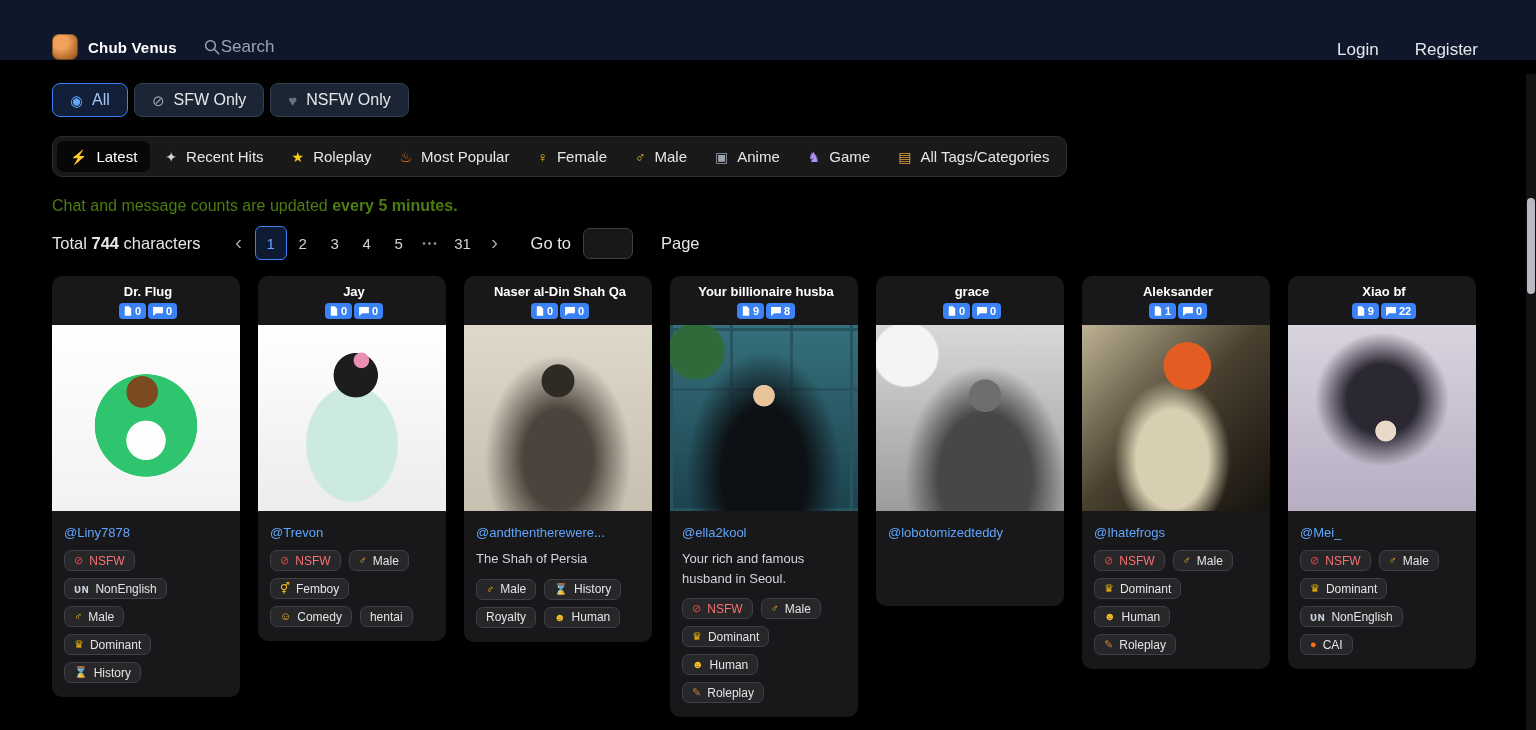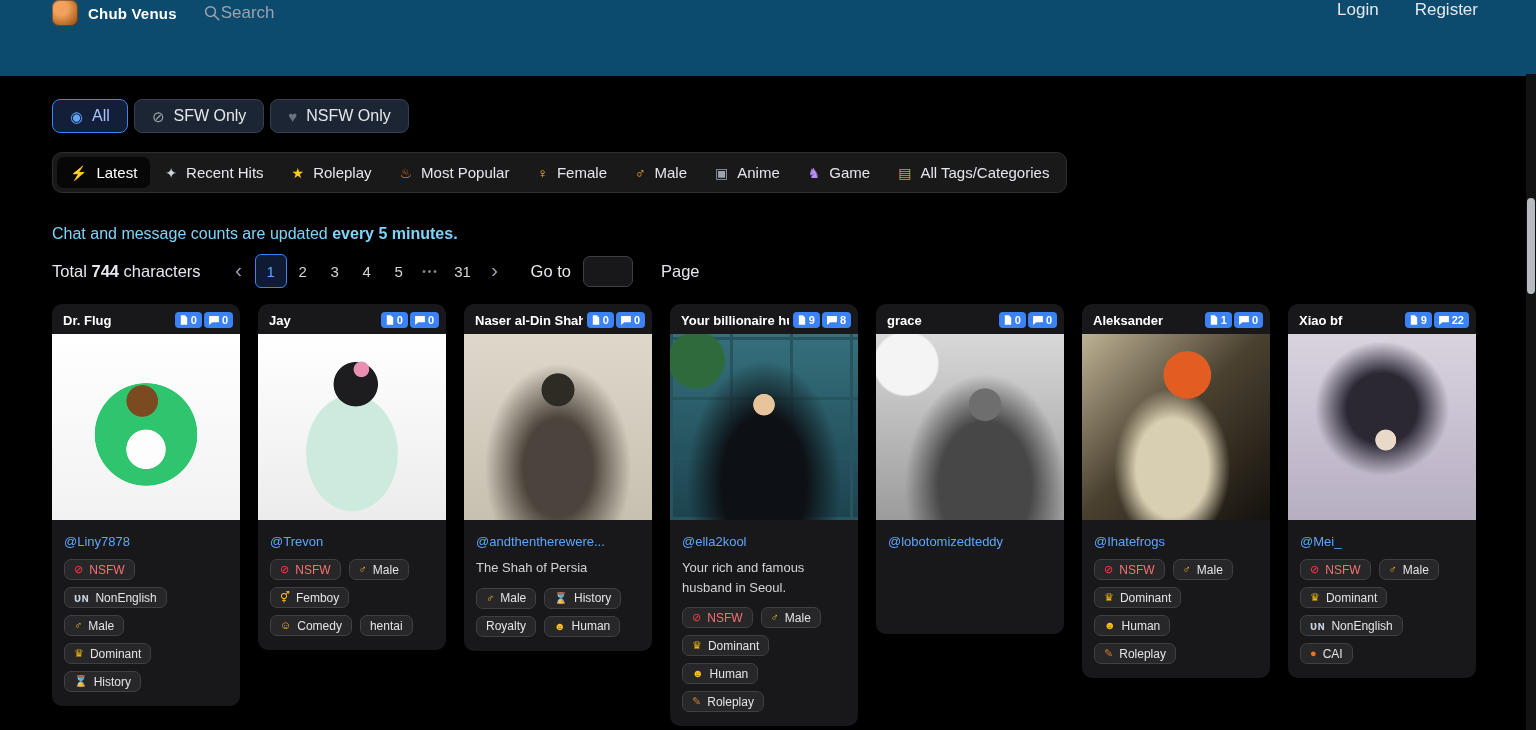--- a/index.html
+++ b/index.html
@@ -1,20 +1,20 @@
 <!DOCTYPE html>
 <html><head>
 <meta charset="utf-8">
 <style>
   * { box-sizing: border-box; margin: 0; padding: 0; }
   html,body { width:1536px; height:730px; overflow:hidden; background:#000; font-family:"Liberation Sans", sans-serif; }
   [data-interactable="true"] { cursor:pointer; }
 
   
-  .nav { height:76px; background:#0c4a6e; display:flex; align-items:flex-start; justify-content:space-between; padding:0 58px 0 52px; }
+  .nav { height:60px; background:#0f172a; display:flex; align-items:flex-end; justify-content:space-between; padding:0 58px 0 52px; }
   .nav-left { display:flex; align-items:center; gap:26px; }
   .brand-wrap { display:flex; align-items:center; gap:10px; }
   .logo { width:26px; height:26px; border-radius:7px; background:radial-gradient(circle at 35% 32%, #f2a25c 0 28%, #b56a28 70%, #8a4a17 100%); box-shadow:inset 0 0 0 1px rgba(0,0,0,.35); }
   .brand { color:#fff; font-weight:700; font-size:15px; letter-spacing:.2px; }
   .search { display:flex; align-items:center; color:#9ca3af; font-size:17px; }
   .nav-right { display:flex; align-items:center; gap:36px; }
   .nav-link { color:#e5e7eb; font-size:17px; text-decoration:none; }
 
   
   .main { padding:0 52px; }
@@ -25,38 +25,38 @@
   .f-ic { font-size:15px; line-height:1; }
   .fi-eye { color:#60a5fa; } .fi-slash { color:#9ca3af; } .fi-heart { color:#6b7280; }
 
   .tabs { display:inline-flex; align-items:center; gap:2px; background:#191919; border:1px solid #2e2e2e; border-radius:10px; padding:4px; margin-top:19px; }
   .tab { display:flex; align-items:center; gap:9px; background:transparent; border:none; color:#e5e7eb; font-size:15px; padding:7px 13px; border-radius:7px; }
   .tab.active { background:#070707; color:#fff; }
   .t-ic { font-size:14px; line-height:1; }
   .ti-bolt{color:#facc15;} .ti-spark{color:#d1d5db;} .ti-star{color:#facc15;} .ti-fire{color:#f97316;}
   .ti-female{color:#fbbf24;} .ti-male{color:#fbbf24;} .ti-anime{color:#9ca3af;} .ti-game{color:#b791f7;} .ti-tags{color:#e0a33c;}
 
-  .notice { margin-top:32px; color:#7dd3fc; font-size:16px; }
+  .notice { margin-top:20px; color:#4d7c0f; font-size:16px; }
   .notice b { font-weight:700; }
 
   .pagebar { display:flex; align-items:center; margin-top:11px; color:#e5e7eb; font-size:16.5px; }
   .total { margin-right:22px; }
   .total b { font-weight:700; }
   .pg { min-width:32px; height:34px; display:flex; align-items:center; justify-content:center; background:transparent; border:1px solid transparent; color:#d4d4d8; font-size:15px; border-radius:6px; font-family:"Liberation Sans",sans-serif; }
   .pg.current { border-color:#3b82f6; color:#60a5fa; background:#0f1b33; }
   .pg.chev { color:#9ca3af; font-size:21px; padding-bottom:3px; }
   .pg.dots { color:#8b8b90; font-size:10px; letter-spacing:2px; }
   .goto-label { margin-left:20px; margin-right:12px; }
   .goto-input { width:50px; height:31px; background:#18181b; border:1px solid #3f3f46; border-radius:7px; color:#fff; padding:0 8px; font-size:14px; }
   .page-label { margin-left:28px; }
 
   
   .grid { display:flex; gap:18px; align-items:flex-start; margin-top:16px; }
   .card { width:188px; min-height:330px; background:#18181b; border-radius:10px; overflow:hidden; }
-  .card-head { display:flex; align-items:center; justify-content:space-between; padding:8px 7px 6px 11px; gap:4px; }
+  .card-head { display:flex; align-items:center; justify-content:space-between; padding:8px 7px 6px 11px; gap:4px;flex-direction:column; }
   .card-name { font-size:13px; font-weight:700; color:#fff; white-space:nowrap; overflow:hidden; flex:1; }
   .badges { display:flex; gap:2px; flex:none; }
   .badge { display:flex; align-items:center; gap:3px; background:#3b82f6; color:#fff; font-size:11px; font-weight:700; padding:2px 5px; border-radius:4px; }
   .badge svg { display:block; }
   .card-img { width:100%; height:186px; }
   .card-body { padding:14px 12px 14px; }
   .author { display:block; color:#60a5fa; font-size:13px; text-decoration:none; white-space:nowrap; overflow:hidden; }
   .desc { color:#d4d4d8; font-size:13px; line-height:1.5; margin-top:9px; }
   .tags { margin-top:10px; display:flex; flex-direction:column; gap:7px; align-items:flex-start; }
   .tag-row { display:flex; gap:8px; }

